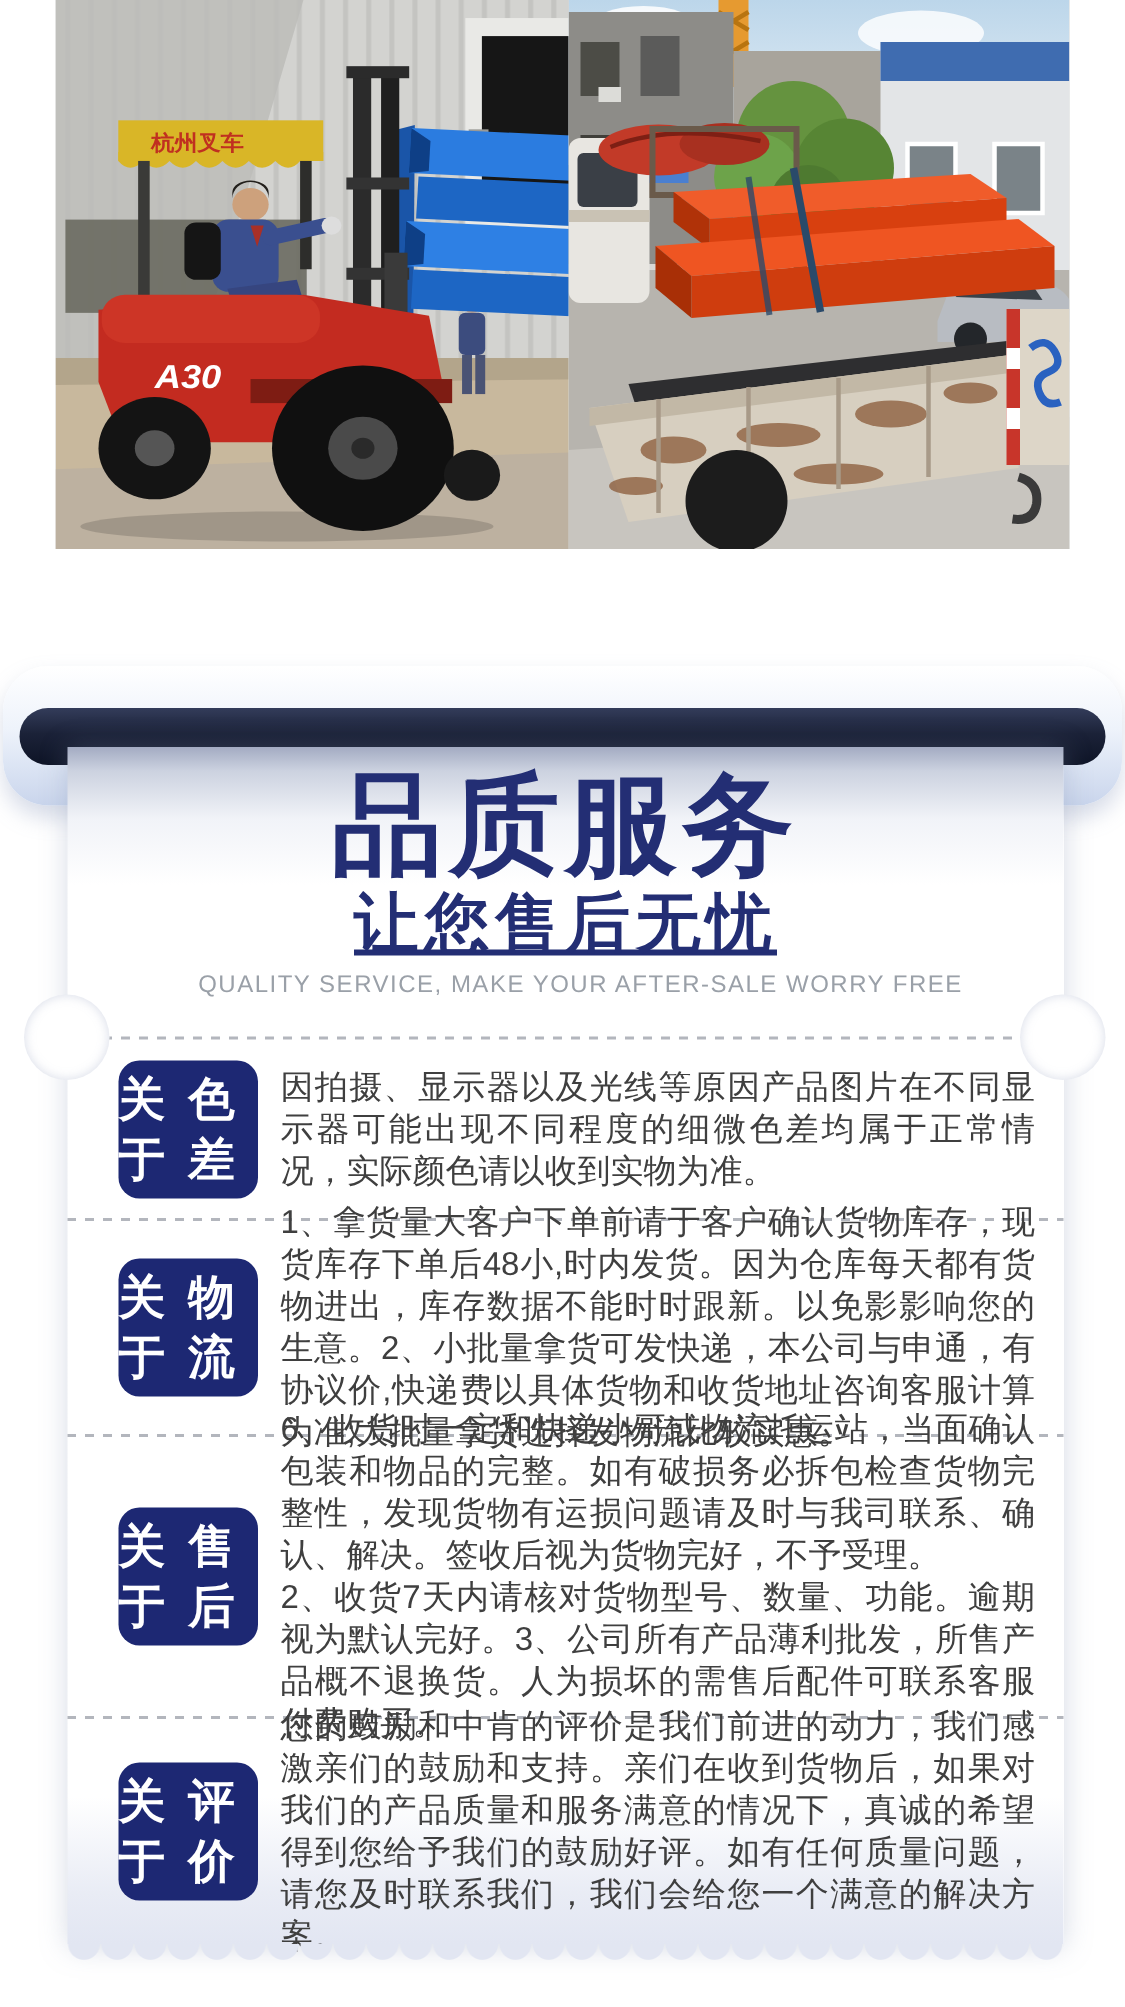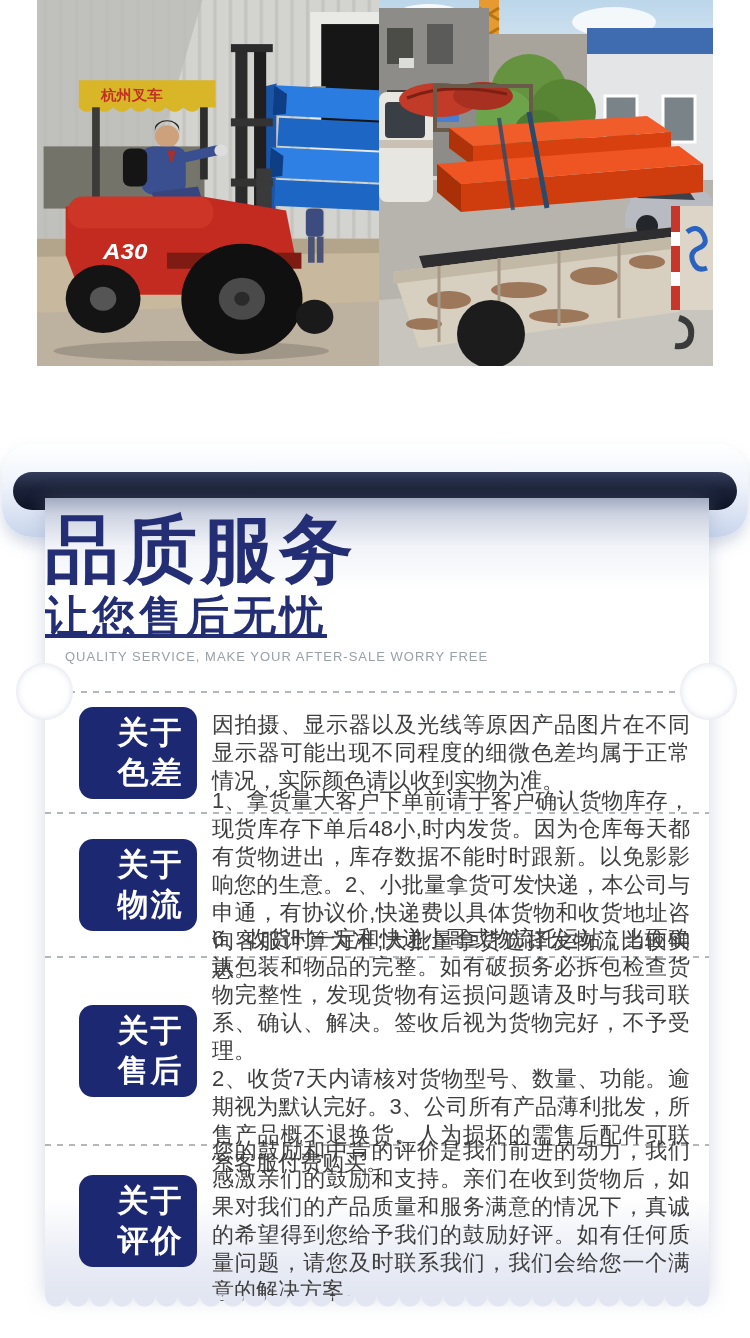--- a/index.html
+++ b/index.html
@@ -26,32 +26,32 @@
         box-shadow:0 2px 18px rgba(130,142,175,.35);}
   .scallops{position:absolute;left:45px;top:1296px;width:664px;height:12px;z-index:3;
         background-image:radial-gradient(circle at 11px 0px,#e2e6f2 10.2px,rgba(0,0,0,0) 10.9px);
         background-size:22.14px 12px;background-repeat:repeat-x;}
   .notch{position:absolute;width:57px;height:57px;border-radius:50%;background:#ffffff;z-index:4;
          box-shadow:inset 0 0 7px rgba(140,152,185,.35);}
   .notch-left{left:16px;top:663px;}
   .notch-right{left:680px;top:663px;}
 
   
-  .card-header{height:193px;overflow:hidden;}
+  .card-header{height:193px;text-align:center;overflow:hidden;}
   .title{margin-top:10px;font-size:74px;line-height:84px;font-weight:800;color:#232e74;letter-spacing:4px;}
   .subtitle{font-size:43px;line-height:48px;font-weight:700;color:#232e74;letter-spacing:4px;text-decoration:underline;}
-  .tagline-en{margin-top:8px;font-size:13px;line-height:18px;color:#9aa0a8;letter-spacing:1px;font-weight:500;padding-left:20px;}
+  .tagline-en{margin-top:8px;font-size:16px;line-height:18px;color:#9aa0a8;letter-spacing:1px;font-weight:500;padding-left:20px;}
 
   
   .divider{height:2px;margin:0;
         background-image:repeating-linear-gradient(90deg,#b3b6bd 0 6px,rgba(0,0,0,0) 6px 12px);}
   .section{position:relative;display:flex;align-items:center;padding-left:34px;padding-right:19px;box-sizing:border-box;}
   .sec-1{height:119px;} .sec-2{height:142px;} .sec-3{height:186px;} .sec-4{height:150px;}
   .label-box{flex:0 0 93px;width:93px;height:92px;border-radius:14px;background:#1d2873;
-             display:flex;flex-direction:column;align-items:center;justify-content:center;padding-left:25px;}
+             display:flex;flex-direction:row;align-items:center;justify-content:center;}
   .label-box span{color:#ffffff;font-size:31px;line-height:40px;font-weight:700;letter-spacing:2px;}
   .sec-text{flex:1;margin-left:15px;font-size:22px;line-height:28px;color:#3f3f3f;text-align:justify;}
   .sec-text p{margin:0;}
 </style>
 </head>
 <body>
 
 <div class="page">
 
   <div class="photo photo-left">

